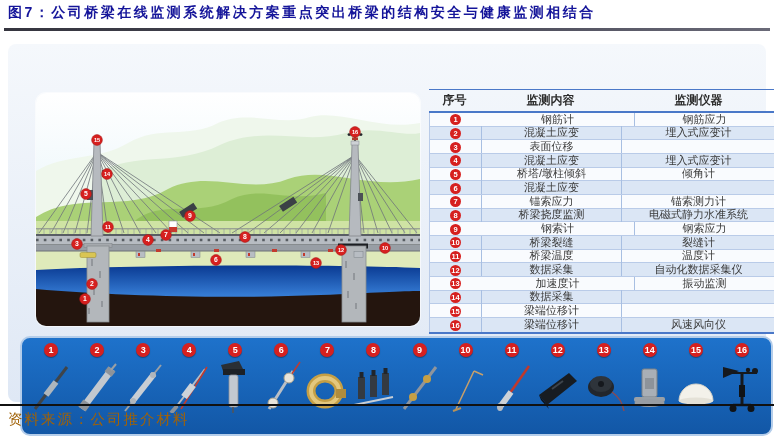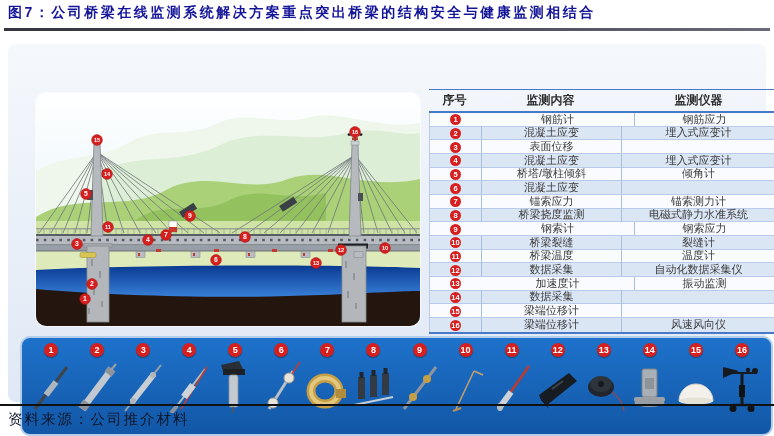--- a/index.html
+++ b/index.html
@@ -70,21 +70,21 @@
     width:14px;height:14px;border-radius:50%;background:var(--red);
     color:#fff;font-size:9px;font-weight:bold;line-height:14.5px;text-align:center;
     box-shadow:0 1px 1px rgba(0,0,0,.35);
   }
   .sicon{width:44px;height:58px;margin-top:2px;}
   .sicon svg{display:block;}
   
   .src-rule{position:absolute;left:0;top:404px;width:774px;height:1.5px;background:#111;}
   .src-text{
     position:absolute;left:8px;top:410px;font-family:"Liberation Serif",serif;
-    font-size:14.5px;color:#0f172a;letter-spacing:2px;
+    font-size:14.5px;color:#a16207;letter-spacing:2px;
   }
 </style>
 </head>
 <body data-name="report-figure">
 
 <div class="fig-title" data-name="figure-title">图7：公司桥梁在线监测系统解决方案重点突出桥梁的结构安全与健康监测相结合</div>
 <div class="title-rule" data-name="title-divider"></div>
 
 <div class="content" data-name="figure-content-panel">
 

